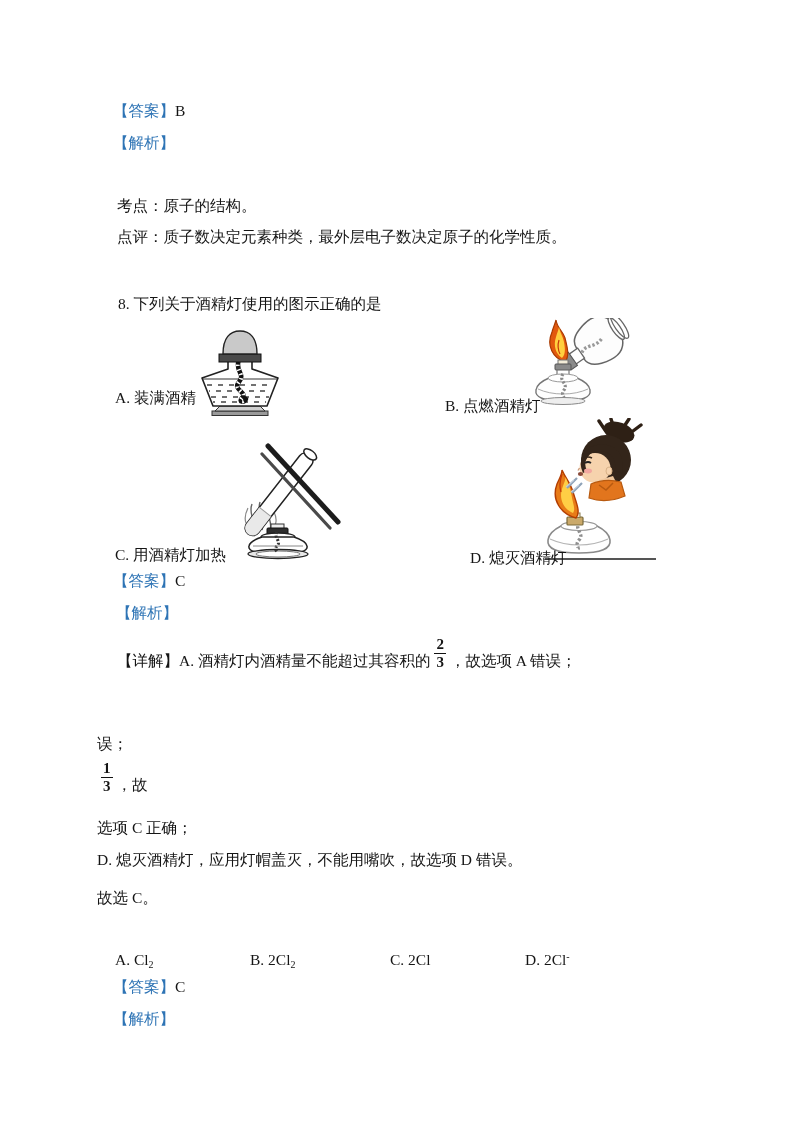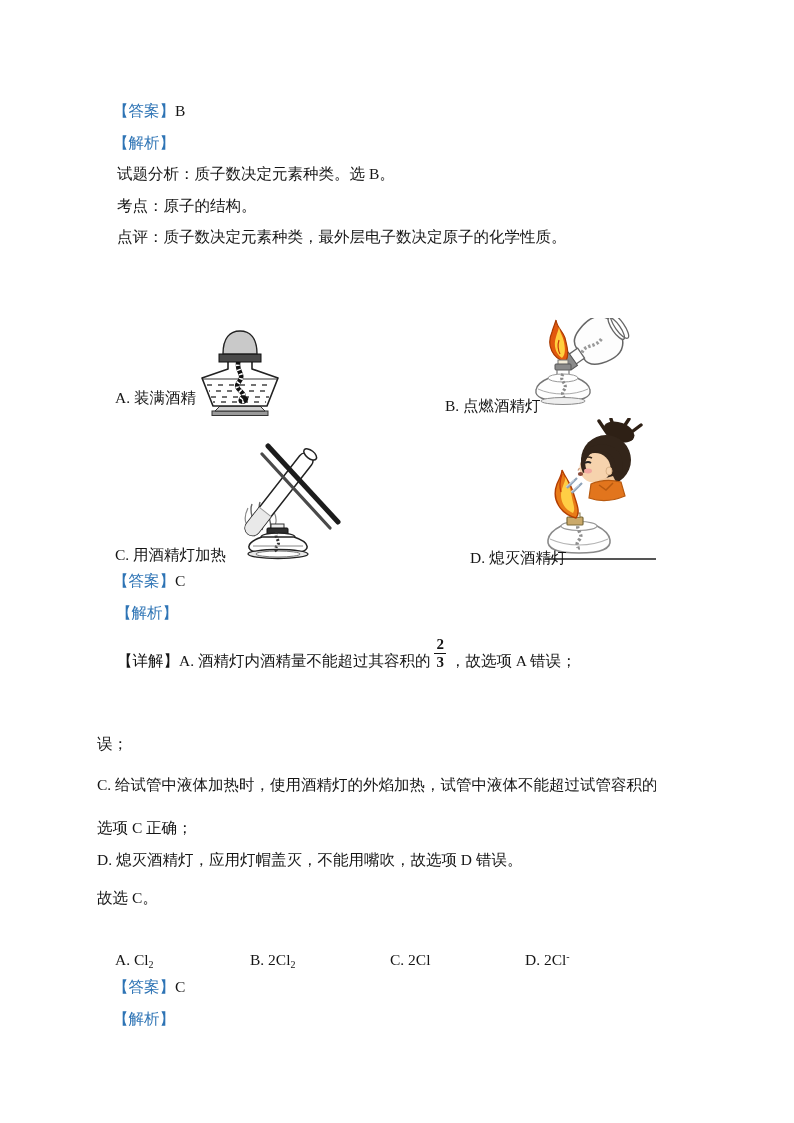--- a/index.html
+++ b/index.html
@@ -25,24 +25,24 @@
 </style>
 </head>
 <body>
 
 <div class="page">
 
   <div class="t" style="left:113px;top:101px">
     <span class="blue">【答案】</span><span>B</span>
   </div>
   <div class="t blue" style="left:113px;top:133px">【解析】</div>
-  <div class="t" style="left:117px;top:164px">试题分析：质子数决定元素种类。选 B。</div>
   <div class="t" style="left:117px;top:196px">考点：原子的结构。</div>
   <div class="t" style="left:117px;top:227px">点评：质子数决定元素种类，最外层电子数决定原子的化学性质。</div>
 
+  <div class="t" style="left:118px;top:294px">8. 下列关于酒精灯使用的图示正确的是</div>
 
   <div class="img" style="left:192px;top:324px;width:96px;height:92px">
     <svg viewBox="0 0 96 92">
       <rect x="20" y="87" width="56" height="4.5" fill="#9a9a9a" stroke="#333" stroke-width="1"></rect>
       <path d="M28 82 L68 82 L73 87 L23 87 Z" fill="#cfcfcf" stroke="#333" stroke-width="1"></path>
       <path d="M36 37 L36 45 L10 54 L21 82 L75 82 L86 54 L60 45 L60 37 Z" fill="#fff" stroke="#222" stroke-width="1.6" stroke-linejoin="round"></path>
       <line x1="11" y1="55" x2="85" y2="55" stroke="#333" stroke-width="1.2"></line>
       <line x1="15" y1="61" x2="81" y2="61" stroke="#444" stroke-width="1.4" stroke-dasharray="5 6"></line>
       <line x1="17" y1="67" x2="79" y2="67" stroke="#444" stroke-width="1.4" stroke-dasharray="5 6" stroke-dashoffset="4"></line>
       <line x1="19" y1="73" x2="77" y2="73" stroke="#444" stroke-width="1.4" stroke-dasharray="5 6"></line>
@@ -149,21 +149,20 @@
     <span class="frac">
       <span class="num">2</span>
       <span class="den">3</span>
     </span>
     <span class="seg">，故选项 A 错误；</span>
   </div>
 
   <div class="t" style="left:97px;top:734px">误；</div>
 
   <div class="t flexline" style="left:97px;top:760px">
-    <span class="seg">C. 给试管中液体加热时，使用酒精灯的外焰加热，试管中液体不能超过试管容积的</span>
     <span class="frac">
       <span class="num">1</span>
       <span class="den">3</span>
     </span>
     <span class="seg">，故</span>
   </div>
 
   <div class="t" style="left:97px;top:818px">选项 C 正确；</div>
   <div class="t" style="left:97px;top:850px">D. 熄灭酒精灯，应用灯帽盖灭，不能用嘴吹，故选项 D 错误。</div>
   <div class="t" style="left:97px;top:888px">故选 C。</div>

